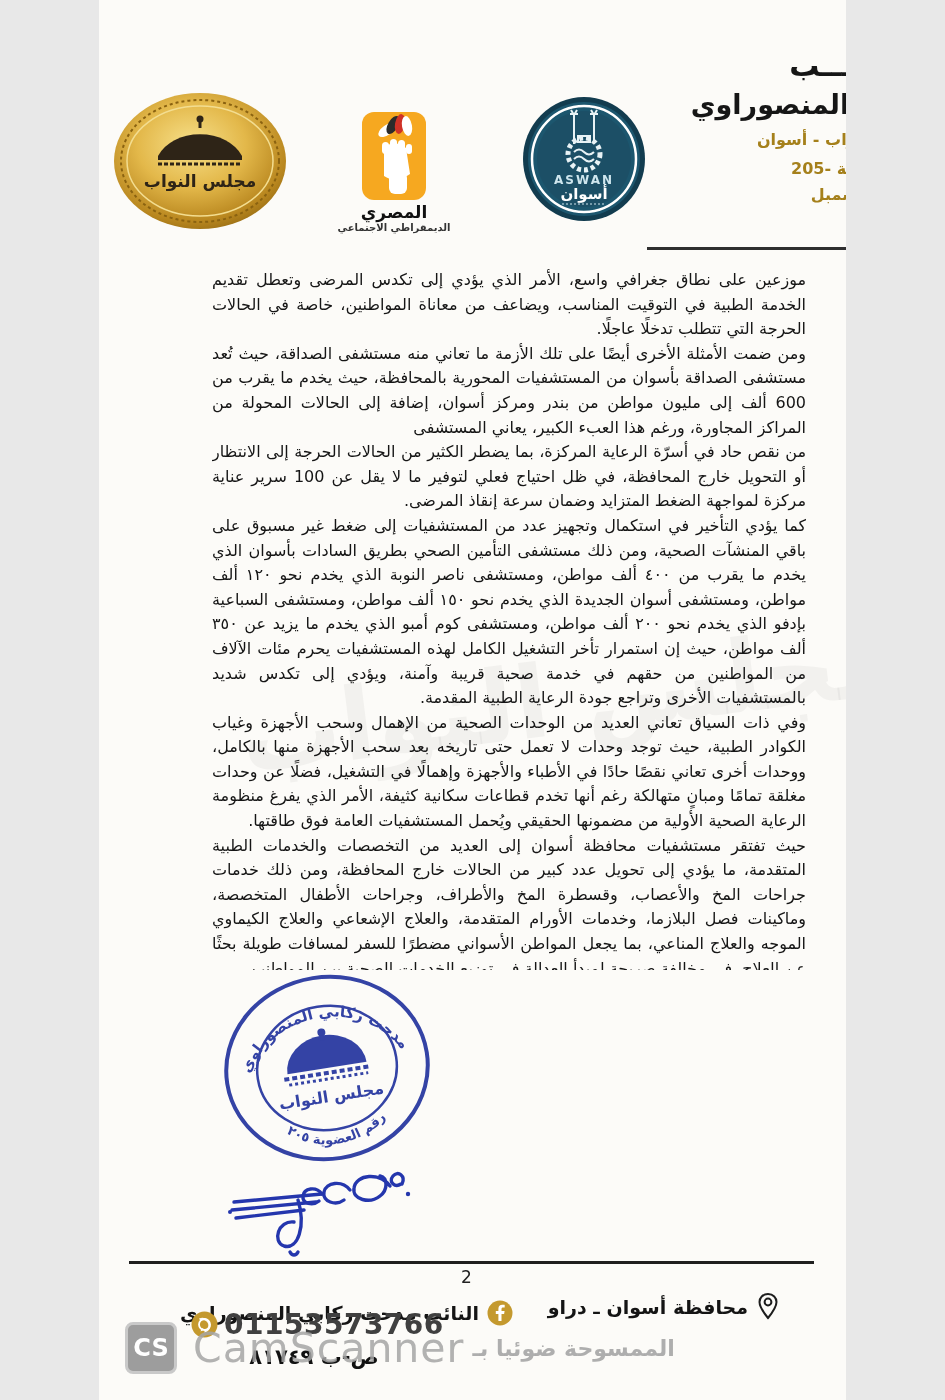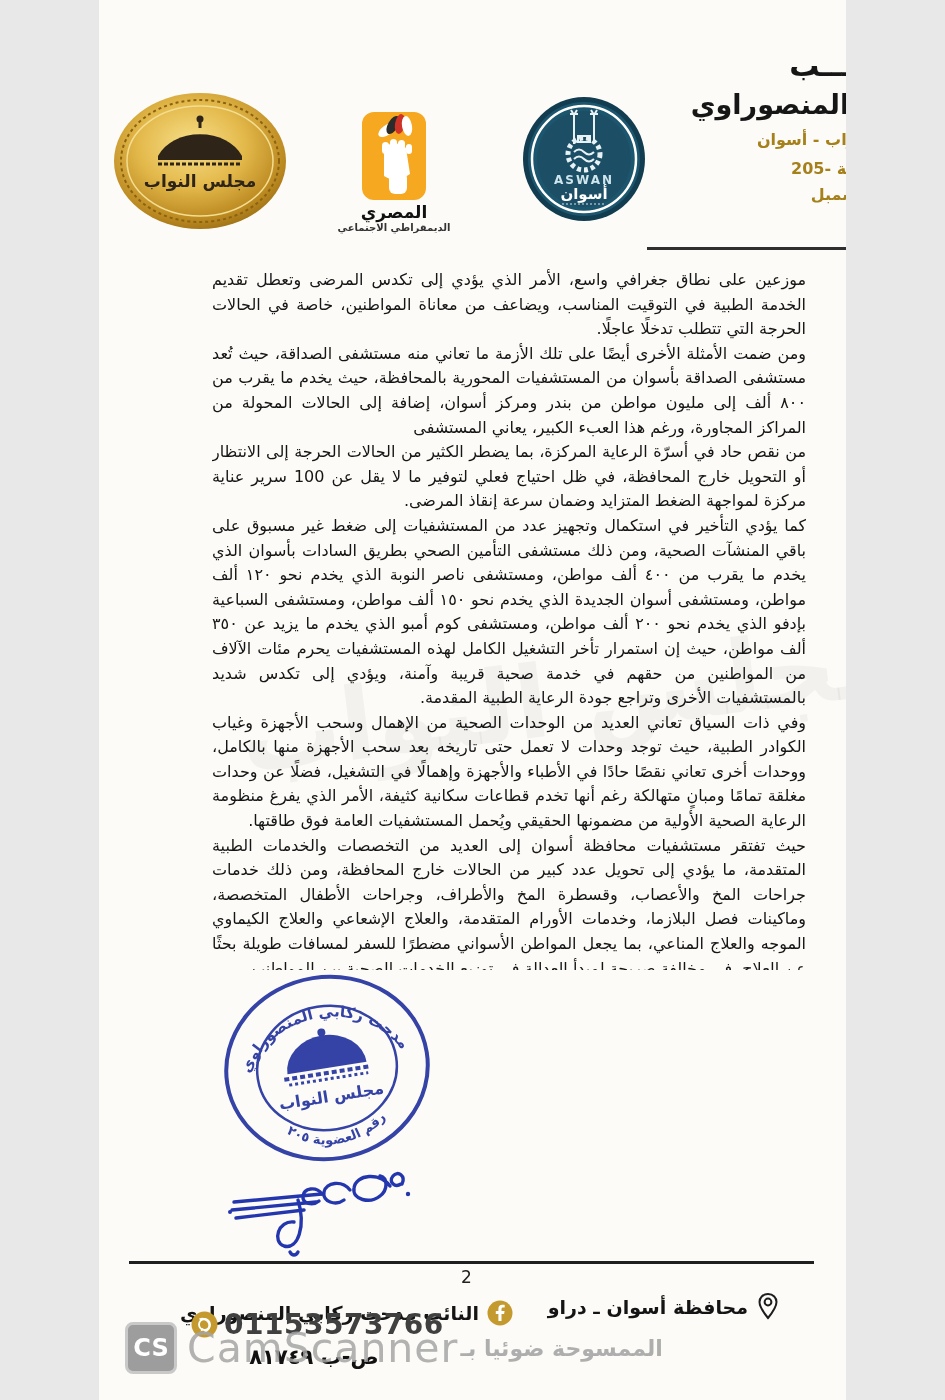--- a/index.html
+++ b/index.html
@@ -46,21 +46,21 @@
   .foot-item { position:absolute; display:flex; align-items:center; gap:8px; direction:rtl; }
   .foot-loc  { top:1292px; right:66px; }
   .foot-fb   { top:1300px; right:333px; }
   .foot-txt  { font-size:19px; font-weight:bold; color:#141414; white-space:nowrap; }
   .pobox     { position:absolute; top:1345px; left:130px; width:170px; text-align:center;
                font-size:21px; font-weight:bold; color:#111; direction:rtl; }
   .phone-row { position:absolute; top:1308px; left:92px; display:flex; align-items:center; gap:6px; }
   .phone-num { font-size:28px; font-weight:bold; color:#404040; letter-spacing:0.5px; }
 
   
-  .cam { position:absolute; left:26px; top:1322px; display:flex; align-items:center; gap:2px; z-index:6; }
+  .cam { position:absolute; left:26px; top:1322px; display:flex; align-items:center; gap:8px; z-index:6; }
   .cs-box { width:52px; height:52px; background:#9d9d9d; border-radius:8px; border:3px solid #c9c9c9;
             color:#fff; font-weight:bold; font-size:24px; display:flex; align-items:center; justify-content:center; }
   .cam-brand { font-size:41px; color:rgba(165,165,165,0.85); font-weight:500; letter-spacing:1px;margin-left:8px; }
   .cam-ar    { font-size:22px; color:rgba(165,165,165,0.9); font-weight:bold; direction:rtl; }
 </style>
 </head>
 <body>
 
 <div class="page">
 
@@ -131,21 +131,21 @@
     </g>
     <text x="62" y="88" text-anchor="middle" font-size="12" font-weight="bold" fill="#cfe6ee" letter-spacing="2" font-family="DejaVu Sans, sans-serif">ASWAN</text>
     <text x="62" y="103" text-anchor="middle" font-size="15" font-weight="bold" fill="#ffffff" font-family="DejaVu Sans, sans-serif">أسوان</text>
     <line x1="40" y1="108" x2="84" y2="108" stroke="#cfe6ee" stroke-width="1" stroke-dasharray="2 2"></line>
   </svg>
 
   <div class="ghost-mark">مجلس النواب</div>
 
   <div class="doc-body">
     <p>موزعين على نطاق جغرافي واسع، الأمر الذي يؤدي إلى تكدس المرضى وتعطل تقديم الخدمة الطبية في التوقيت المناسب، ويضاعف من معاناة المواطنين، خاصة في الحالات الحرجة التي تتطلب تدخلًا عاجلًا.</p>
-    <p>ومن ضمت الأمثلة الأخرى أيضًا على تلك الأزمة ما تعاني منه مستشفى الصداقة، حيث تُعد مستشفى الصداقة بأسوان من المستشفيات المحورية بالمحافظة، حيث يخدم ما يقرب من ٨٠٠ ألف إلى مليون مواطن من بندر ومركز أسوان، إضافة إلى الحالات المحولة من المراكز المجاورة، ورغم هذا العبء الكبير، يعاني المستشفى</p>
+    <p>ومن ضمت الأمثلة الأخرى أيضًا على تلك الأزمة ما تعاني منه مستشفى الصداقة، حيث تُعد مستشفى الصداقة بأسوان من المستشفيات المحورية بالمحافظة، حيث يخدم ما يقرب من 600 ألف إلى مليون مواطن من بندر ومركز أسوان، إضافة إلى الحالات المحولة من المراكز المجاورة، ورغم هذا العبء الكبير، يعاني المستشفى</p>
     <p>من نقص حاد في أسرّة الرعاية المركزة، بما يضطر الكثير من الحالات الحرجة إلى الانتظار أو التحويل خارج المحافظة، في ظل احتياج فعلي لتوفير ما لا يقل عن 100 سرير عناية مركزة لمواجهة الضغط المتزايد وضمان سرعة إنقاذ المرضى.</p>
     <p>كما يؤدي التأخير في استكمال وتجهيز عدد من المستشفيات إلى ضغط غير مسبوق على باقي المنشآت الصحية، ومن ذلك مستشفى التأمين الصحي بطريق السادات بأسوان الذي يخدم ما يقرب من ٤٠٠ ألف مواطن، ومستشفى ناصر النوبة الذي يخدم نحو ١٢٠ ألف مواطن، ومستشفى أسوان الجديدة الذي يخدم نحو ١٥٠ ألف مواطن، ومستشفى السباعية بإدفو الذي يخدم نحو ٢٠٠ ألف مواطن، ومستشفى كوم أمبو الذي يخدم ما يزيد عن ٣٥٠ ألف مواطن، حيث إن استمرار تأخر التشغيل الكامل لهذه المستشفيات يحرم مئات الآلاف من المواطنين من حقهم في خدمة صحية قريبة وآمنة، ويؤدي إلى تكدس شديد بالمستشفيات الأخرى وتراجع جودة الرعاية الطبية المقدمة.</p>
     <p>وفي ذات السياق تعاني العديد من الوحدات الصحية من الإهمال وسحب الأجهزة وغياب الكوادر الطبية، حيث توجد وحدات لا تعمل حتى تاريخه بعد سحب الأجهزة منها بالكامل، ووحدات أخرى تعاني نقصًا حادًا في الأطباء والأجهزة وإهمالًا في التشغيل، فضلًا عن وحدات مغلقة تمامًا ومبانٍ متهالكة رغم أنها تخدم قطاعات سكانية كثيفة، الأمر الذي يفرغ منظومة الرعاية الصحية الأولية من مضمونها الحقيقي ويُحمل المستشفيات العامة فوق طاقتها.</p>
     <p>حيث تفتقر مستشفيات محافظة أسوان إلى العديد من التخصصات والخدمات الطبية المتقدمة، ما يؤدي إلى تحويل عدد كبير من الحالات خارج المحافظة، ومن ذلك خدمات جراحات المخ والأعصاب، وقسطرة المخ والأطراف، وجراحات الأطفال المتخصصة، وماكينات فصل البلازما، وخدمات الأورام المتقدمة، والعلاج الإشعاعي والعلاج الكيماوي الموجه والعلاج المناعي، بما يجعل المواطن الأسواني مضطرًا للسفر لمسافات طويلة بحثًا عن العلاج، في مخالفة صريحة لمبدأ العدالة في توزيع الخدمات الصحية بين المواطنين.</p>
   </div>
 
   <svg class="stamp" width="212" height="192" viewBox="0 0 212 192">
     <defs>
       <path id="arcTop" d="M 22 108 A 86 80 0 0 1 190 108"></path>
       <path id="arcBot" d="M 34 120 A 74 68 0 0 0 178 120"></path>

